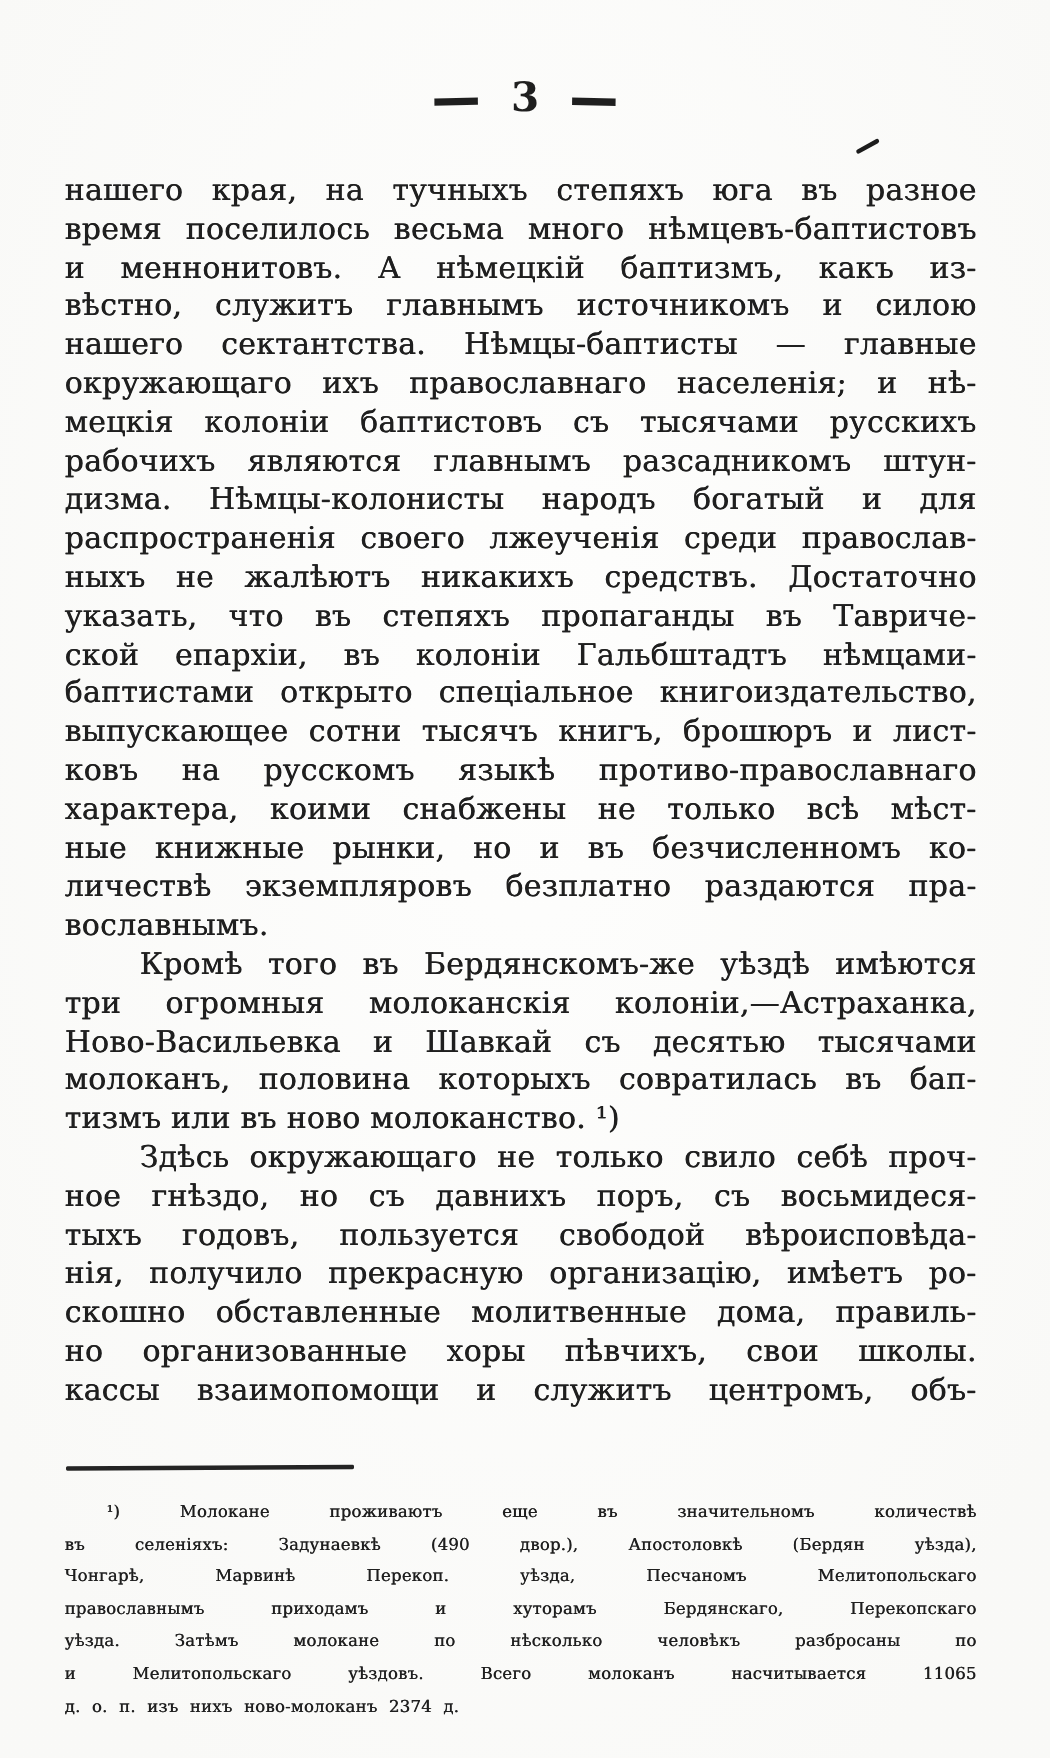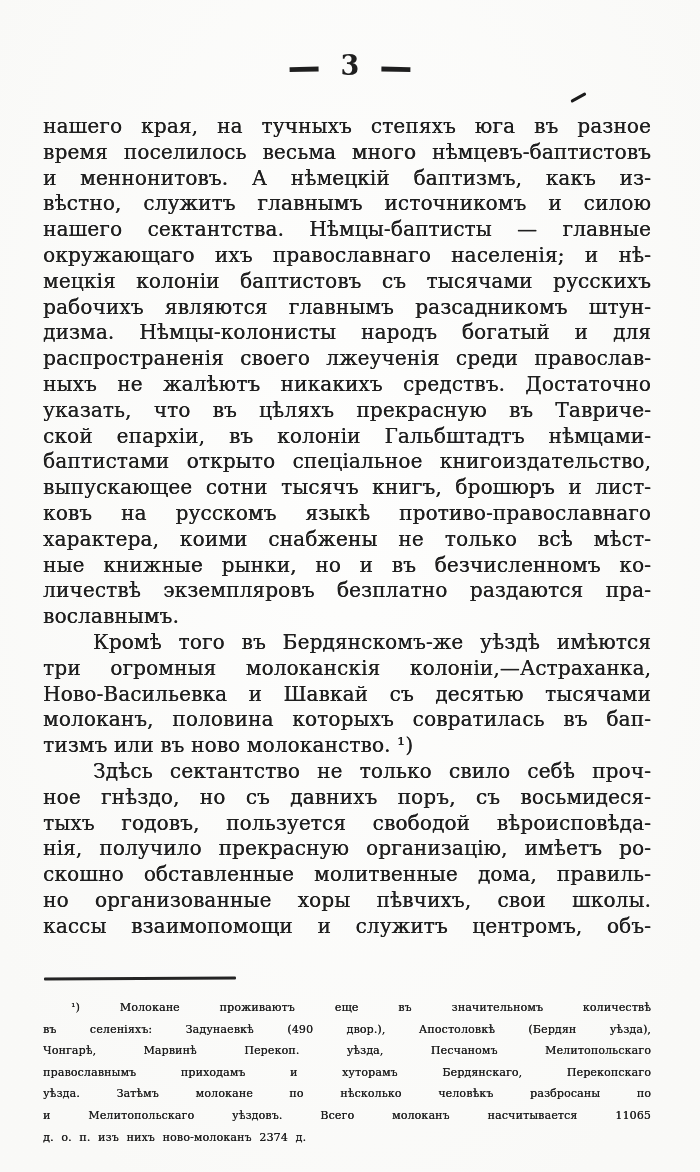--- a/index.html
+++ b/index.html
@@ -110,35 +110,35 @@
     <div class="jline">время поселилось весьма много нѣмцевъ-баптистовъ</div>
     <div class="jline">и меннонитовъ. А нѣмецкій баптизмъ, какъ из-</div>
     <div class="jline">вѣстно, служитъ главнымъ источникомъ и силою</div>
     <div class="jline">нашего сектантства. Нѣмцы-баптисты — главные</div>
     <div class="jline">окружающаго ихъ православнаго населенія; и нѣ-</div>
     <div class="jline">мецкія колоніи баптистовъ съ тысячами русскихъ</div>
     <div class="jline">рабочихъ являются главнымъ разсадникомъ штун-</div>
     <div class="jline">дизма. Нѣмцы-колонисты народъ богатый и для</div>
     <div class="jline">распространенія своего лжеученія среди православ-</div>
     <div class="jline">ныхъ не жалѣютъ никакихъ средствъ. Достаточно</div>
-    <div class="jline">указать, что въ цѣляхъ прекрасную въ Тавриче-</div>
+    <div class="jline">указать, что въ степяхъ пропаганды въ Тавриче-</div>
     <div class="jline">ской епархіи, въ колоніи Гальбштадтъ нѣмцами-</div>
     <div class="jline">баптистами открыто спеціальное книгоиздательство,</div>
     <div class="jline">выпускающее сотни тысячъ книгъ, брошюръ и лист-</div>
     <div class="jline">ковъ на русскомъ языкѣ противо-православнаго</div>
     <div class="jline">характера, коими снабжены не только всѣ мѣст-</div>
     <div class="jline">ные книжные рынки, но и въ безчисленномъ ко-</div>
     <div class="jline">личествѣ экземпляровъ безплатно раздаются пра-</div>
     <div class="jline plast">вославнымъ.</div>
     <div class="jline pfirst">Кромѣ того въ Бердянскомъ-же уѣздѣ имѣются</div>
     <div class="jline">три огромныя молоканскія колоніи,—Астраханка,</div>
     <div class="jline">Ново-Васильевка и Шавкай съ десятью тысячами</div>
     <div class="jline">молоканъ, половина которыхъ совратилась въ бап-</div>
     <div class="jline plast">тизмъ или въ ново молоканство. ¹)</div>
-    <div class="jline pfirst">Здѣсь сектантство не только свило себѣ проч-</div>
+    <div class="jline pfirst">Здѣсь окружающаго не только свило себѣ проч-</div>
     <div class="jline">ное гнѣздо, но съ давнихъ поръ, съ восьмидеся-</div>
     <div class="jline">тыхъ годовъ, пользуется свободой вѣроисповѣда-</div>
     <div class="jline">нія, получило прекрасную организацію, имѣетъ ро-</div>
     <div class="jline">скошно обставленные молитвенные дома, правиль-</div>
     <div class="jline">но организованные хоры пѣвчихъ, свои школы.</div>
     <div class="jline">кассы взаимопомощи и служитъ центромъ, объ-</div>
   </main>
 
   <div class="fsep"></div>
 

